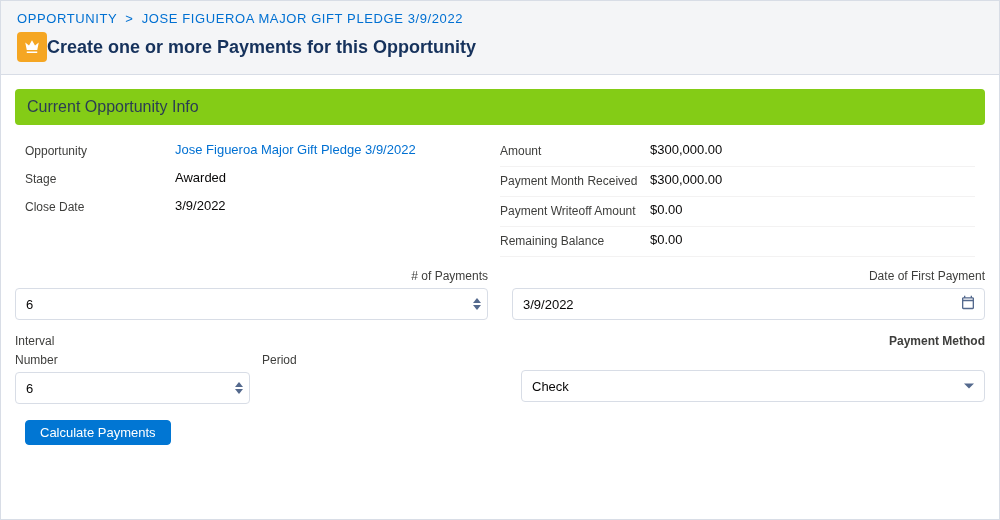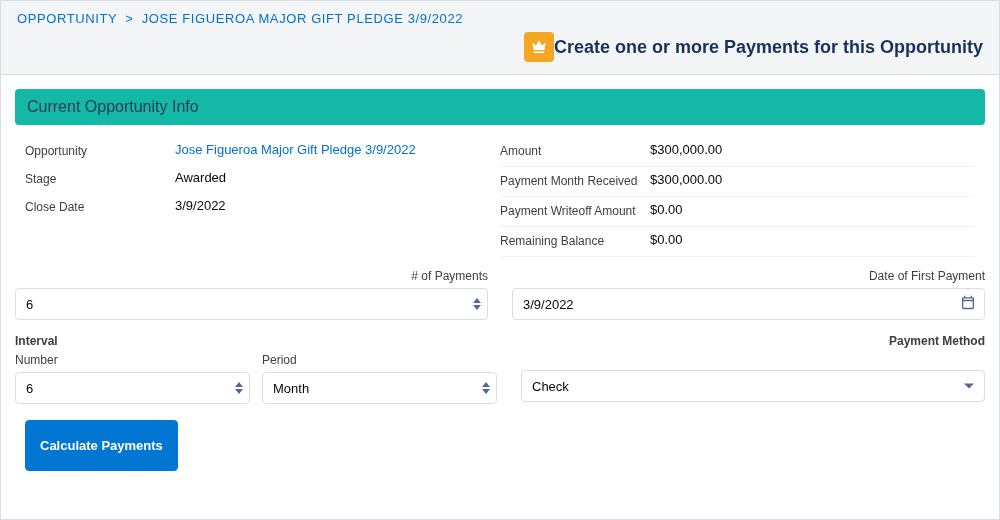--- a/index.html
+++ b/index.html
@@ -21,35 +21,34 @@
       font-size: 13px;
       letter-spacing: 0.6px;
       margin-bottom: 6px;
       text-transform: uppercase;
     }
     .breadcrumb a { color: #0070d2; text-decoration: none; }
     .breadcrumb .sep { color: #0070d2; padding: 0 4px; }
     .page-title-row {
       display: flex;
       align-items: center;
-      justify-content: flex-end;
     }
     .page-icon {
       width: 30px; height: 30px;
       background: #f5a623;
       border-radius: 4px;
       display: flex;
       align-items: center;
       justify-content: center;
     }
     .page-icon svg { width: 18px; height: 18px; fill: #fff; }
     .page-title { font-size: 18px; font-weight: 700; color: #16325c; }
     .content { padding: 14px 14px 0 14px; }
     .section-bar {
-      background: #14b8a6;
+      background: #84cc16;
       border-radius: 4px;
       padding: 9px 12px;
       font-size: 16px;
       font-weight: 400;
       color: #2b3d53;
       margin-bottom: 12px;
     }
     .info-grid {
       display: flex;
       padding: 0 10px 12px 10px;
@@ -71,21 +70,21 @@
       line-height: 1.3;
     }
     .info-value {
       font-size: 13px;
       color: #080707;
     }
     .info-value.link { color: #0070d2; }
     .form-rows { display: flex; gap: 24px; margin-bottom: 14px; text-align: right; }
     .form-field { flex: 1; display: flex; flex-direction: column; gap: 5px; }
     .field-label { font-size: 12px; color: #3e3e3c; }
-    .section-label { font-size: 12px; font-weight: 700; color: #3e3e3c; margin-bottom: 5px; display: block; }
+    .section-label { font-size: 12px; font-weight: 400; color: #3e3e3c; margin-bottom: 5px; display: block; }
     .interval-row { display: flex; gap: 12px; }
     .interval-row .form-field { width: 235px; flex: none; }
     .input-wrap {
       position: relative;
       border: 1px solid #d8dde6;
       border-radius: 4px;
       height: 32px;
       display: flex;
       align-items: center;
       padding: 0 30px 0 10px;
@@ -125,26 +124,25 @@
       right: 8px;
       top: 50%;
       transform: translateY(-50%);
     }
     .cal-icon svg { width: 16px; height: 16px; fill: #54698d; }
     .button-primary {
       background: #0176d3;
       color: #fff;
       border: 1px solid #0176d3;
       border-radius: 4px;
-      padding: 17px 14px;
+      padding: 4px 14px;
       font-size: 13px;
       cursor: pointer;
       margin-top: 16px;
       margin-left: 10px;
-      font-weight: bold;
     }
     .half-row { display: flex; gap: 24px; }
     .half-col { flex: 1; }
   </style>
 </head>
 <body>
 
 <div class="header">
   <div class="breadcrumb">
     <a href="#">OPPORTUNITY</a>
@@ -235,27 +233,20 @@
           <div class="input-wrap">
             <span>6</span>
             <span class="spinner-icons">
               <span class="caret up"></span>
               <span class="caret down"></span>
             </span>
           </div>
         </div>
         <div class="form-field">
           <label class="field-label">Period</label>
-          <div class="input-wrap">
-            <span>Month</span>
-            <span class="spinner-icons">
-              <span class="caret up"></span>
-              <span class="caret down"></span>
-            </span>
-          </div>
         </div>
       </div>
     </div>
     <div class="half-col">
       <span class="section-label" style="font-weight:700;text-align:right;">Payment Method</span>
       <div class="input-wrap" style="margin-top:22px">
         <span>Check</span>
         <span class="select-caret"></span>
       </div>
     </div>

